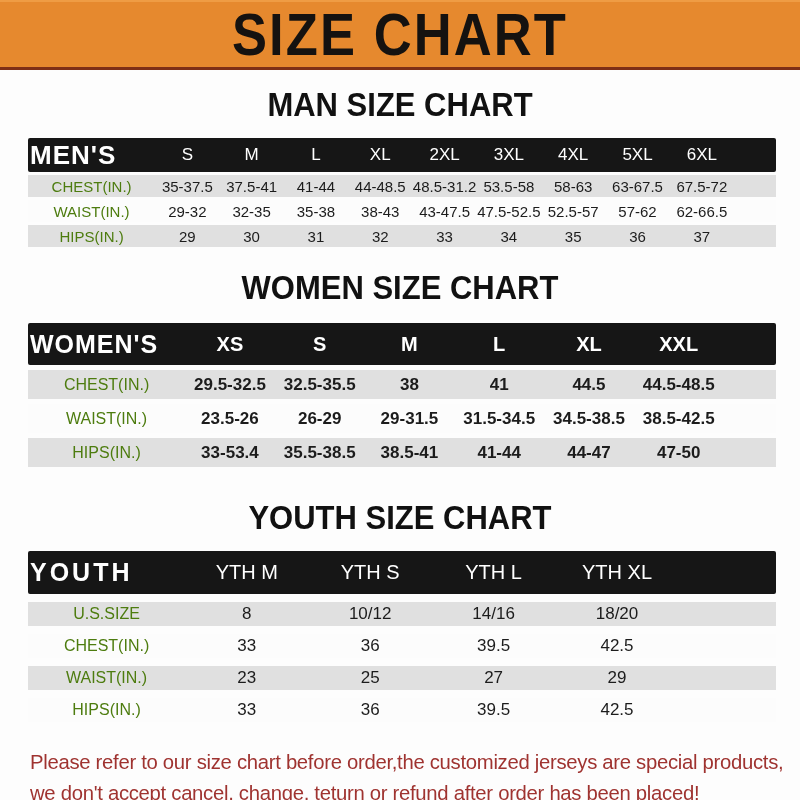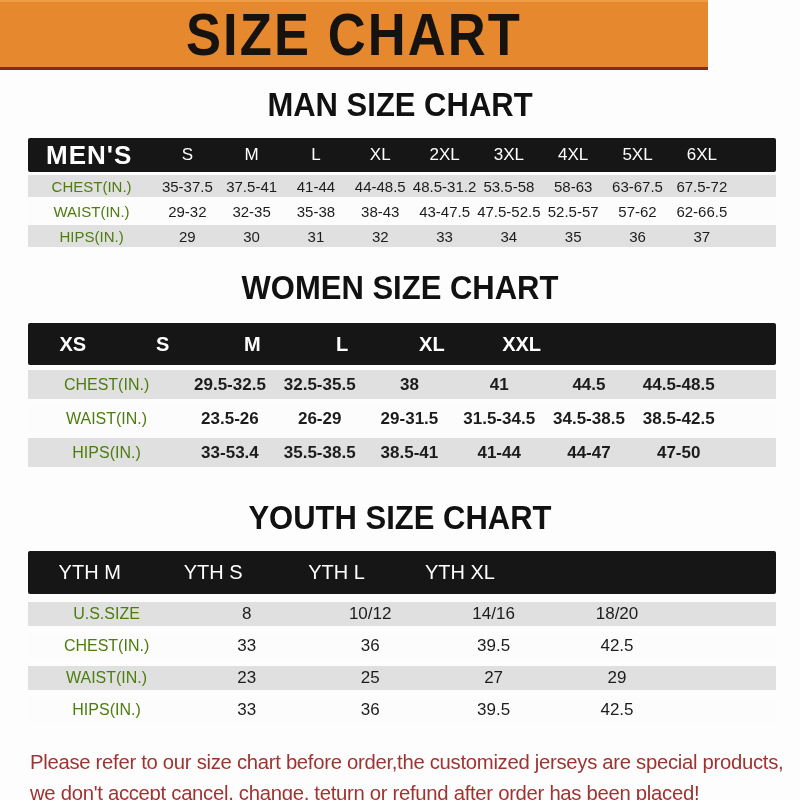--- a/index.html
+++ b/index.html
@@ -5,21 +5,21 @@
   * { margin: 0; padding: 0; box-sizing: border-box; }
   html, body { width: 800px; height: 800px; }
   body {
     font-family: "Liberation Sans", sans-serif;
     background: #fdfdfd;
     overflow: hidden;
   }
 
   
   .banner {
-    width: 708px;
+    width: 800px;
     height: 70px;
     background: #E6892E;
     border-top: 2px solid #ef9c44;
     border-bottom: 3px solid #7e2f16;
     display: flex;
     align-items: center;
     justify-content: center;
   }
   .banner-title {
     font-size: 50px;
@@ -56,21 +56,21 @@
   }
   .t-men   .thead { height: 34px; }
   .t-women .thead { height: 42px; }
   .t-youth .thead { height: 43px; }
 
   .cell { text-align: center; white-space: nowrap; }
 
   .head-label {
     font-weight: bold;
     text-align: left;
-    padding-left: 18px;
+    padding-left: 2px;
     letter-spacing: 1px;
   }
   .t-men   .head-label { font-size: 26px; }
   .t-women .head-label { font-size: 25px; }
   .t-youth .head-label { font-size: 25px; letter-spacing: 3px; }
 
   .t-men   .head-size { font-size: 17px; }
   .t-women .head-size { font-size: 20px; }
   .t-youth .head-size { font-size: 20px; }
 
@@ -170,20 +170,21 @@
         <div class="cell data-cell row-value">37</div>
         <div class="cell spacer-cell"></div>
       </div>
     </div>
 </div>
 
 <div>
   <div id="title-women" class="section-title">WOMEN SIZE CHART</div>
   <div class="size-table t-women">
       <div class="trow thead">
+        <div class="cell label-cell head-label">WOMEN'S</div>
         <div class="cell data-cell head-size">XS</div>
         <div class="cell data-cell head-size">S</div>
         <div class="cell data-cell head-size">M</div>
         <div class="cell data-cell head-size">L</div>
         <div class="cell data-cell head-size">XL</div>
         <div class="cell data-cell head-size">XXL</div>
         <div class="cell spacer-cell"></div>
       </div>
       <div class="trow drow row-gray">
         <div class="cell label-cell row-label">CHEST(IN.)</div>
@@ -215,20 +216,21 @@
         <div class="cell data-cell row-value">47-50</div>
         <div class="cell spacer-cell"></div>
       </div>
     </div>
 </div>
 
 <div>
   <div id="title-youth" class="section-title">YOUTH SIZE CHART</div>
   <div class="size-table t-youth">
       <div class="trow thead">
+        <div class="cell label-cell head-label">YOUTH</div>
         <div class="cell data-cell head-size">YTH M</div>
         <div class="cell data-cell head-size">YTH S</div>
         <div class="cell data-cell head-size">YTH L</div>
         <div class="cell data-cell head-size">YTH XL</div>
         <div class="cell spacer-cell"></div>
       </div>
       <div class="trow drow row-gray">
         <div class="cell label-cell row-label">U.S.SIZE</div>
         <div class="cell data-cell row-value">8</div>
         <div class="cell data-cell row-value">10/12</div>

